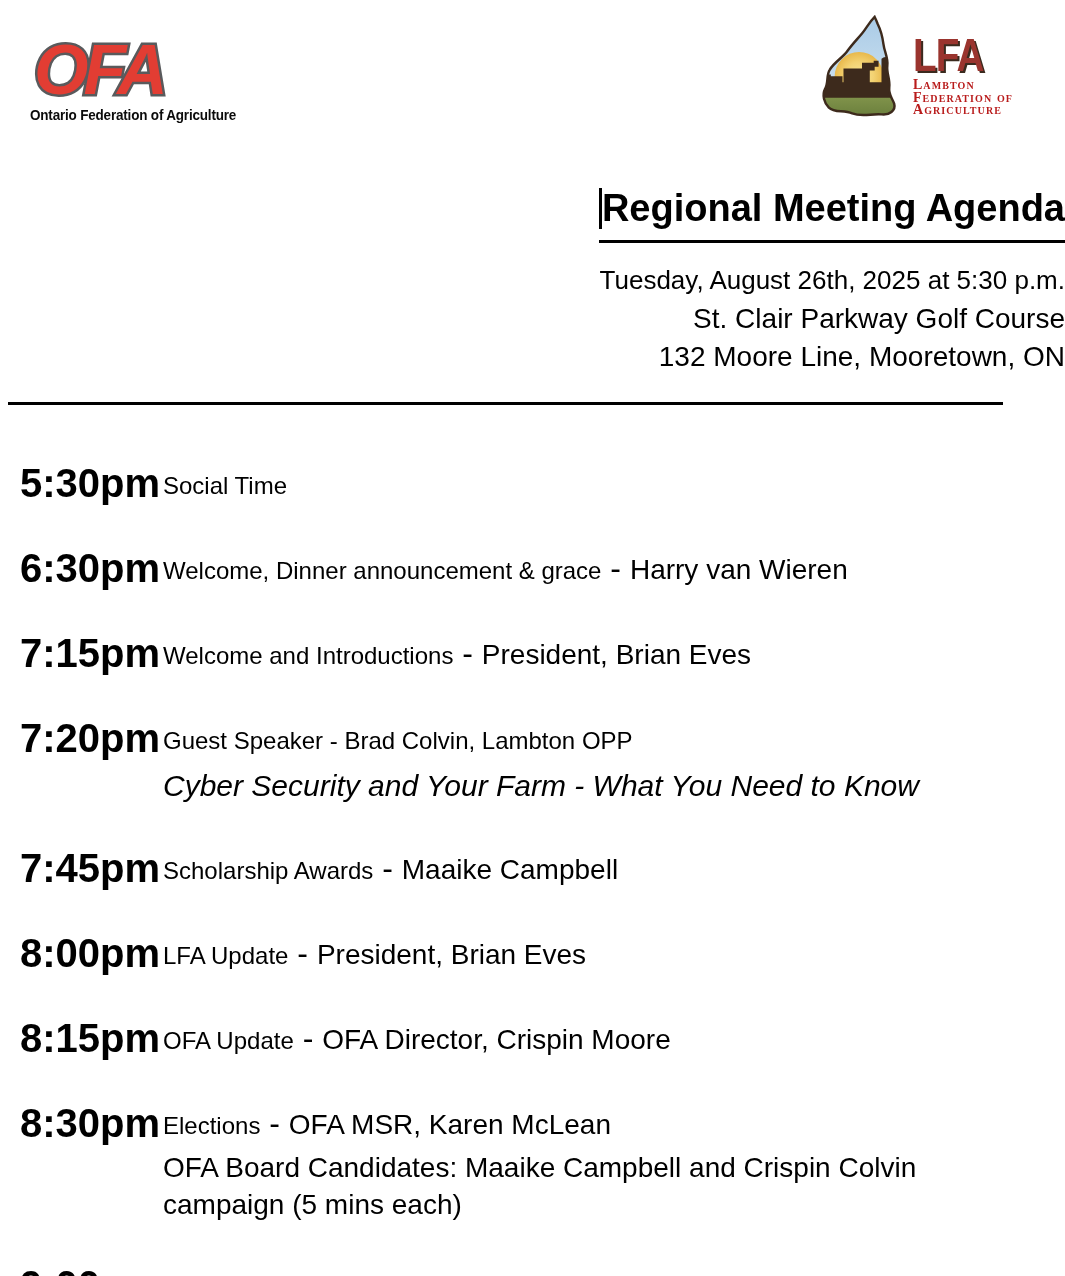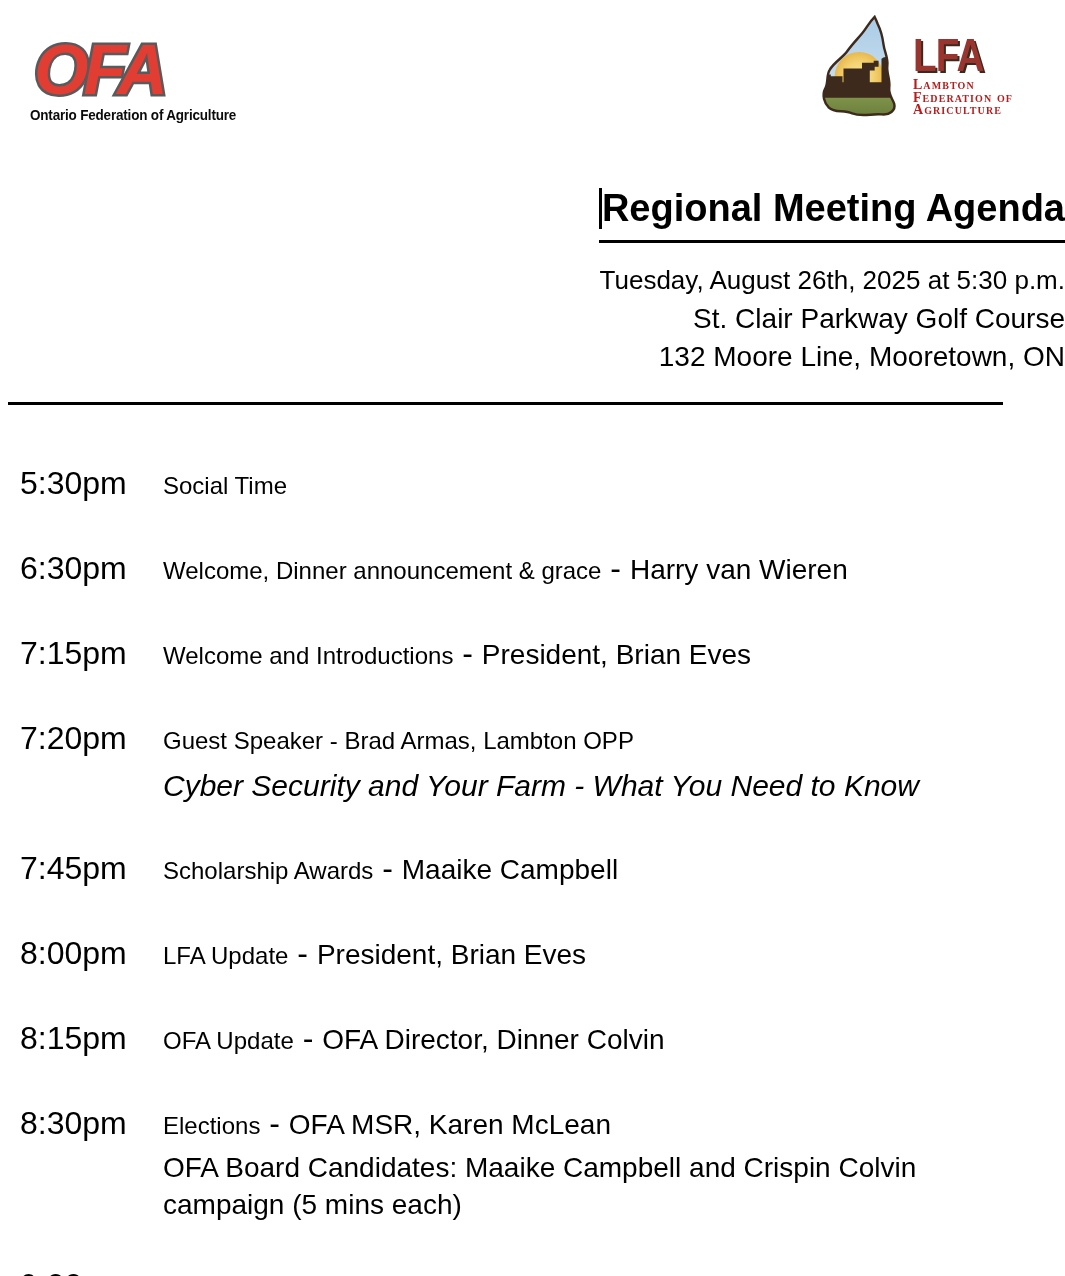--- a/index.html
+++ b/index.html
@@ -52,21 +52,21 @@
   .doc-title { font-size: 38px; font-weight: bold; letter-spacing: 0px; }
   .date-line { font-size: 26px; margin-top: 17px; line-height: 40px; }
   .venue-line { font-size: 28px; line-height: 38px; }
 
   
   .divider { height: 3px; background: #000; margin: 26px 62px 0 8px; }
 
   
   .agenda { margin-top: 58px; padding-left: 20px; }
   .agenda-row { display: flex; margin-bottom: 42px; }
-  .agenda-time { width: 143px; flex-shrink: 0; font-size: 32px; line-height: 40px; }
+  .agenda-time { width: 143px; flex-shrink: 0; font-size: 40px; line-height: 40px; font-weight: bold; }
   .agenda-content { flex: 1; }
   .agenda-main { font-size: 32px; line-height: 40px; }
   .agenda-primary { font-size: 24px; }
   .agenda-separator { font-size: 32px; }
   .agenda-secondary { font-size: 28px; }
   .agenda-subline-italic { font-style: italic; font-size: 30px; line-height: 40px; margin-top: 5px; }
   .agenda-sublines { margin-top: 3px; }
   .agenda-subline { font-size: 28px; line-height: 37px; }
 </style>
 </head>
@@ -173,21 +173,21 @@
     <div class="agenda-time">7:15pm</div>
     <div class="agenda-content">
       <div class="agenda-main"><span class="agenda-primary">Welcome and Introductions</span><span class="agenda-separator"> - </span><span class="agenda-secondary">President, Brian Eves</span></div>
 
     </div>
   </div>
 
   <div class="agenda-row">
     <div class="agenda-time">7:20pm</div>
     <div class="agenda-content">
-      <div class="agenda-main"><span class="agenda-primary">Guest Speaker - Brad Armas, Lambton OPP</span></div>
+      <div class="agenda-main"><span class="agenda-primary">Guest Speaker - Brad Colvin, Lambton OPP</span></div>
       <div class="agenda-subline-italic">Cyber Security and Your Farm - What You Need to Know</div>
 
     </div>
   </div>
 
   <div class="agenda-row">
     <div class="agenda-time">7:45pm</div>
     <div class="agenda-content">
       <div class="agenda-main"><span class="agenda-primary">Scholarship Awards</span><span class="agenda-separator"> - </span><span class="agenda-secondary">Maaike Campbell</span></div>
 
@@ -198,21 +198,21 @@
     <div class="agenda-time">8:00pm</div>
     <div class="agenda-content">
       <div class="agenda-main"><span class="agenda-primary">LFA Update</span><span class="agenda-separator"> - </span><span class="agenda-secondary">President, Brian Eves</span></div>
 
     </div>
   </div>
 
   <div class="agenda-row">
     <div class="agenda-time">8:15pm</div>
     <div class="agenda-content">
-      <div class="agenda-main"><span class="agenda-primary">OFA Update</span><span class="agenda-separator"> - </span><span class="agenda-secondary">OFA Director, Dinner Colvin</span></div>
+      <div class="agenda-main"><span class="agenda-primary">OFA Update</span><span class="agenda-separator"> - </span><span class="agenda-secondary">OFA Director, Crispin Moore</span></div>
 
     </div>
   </div>
 
   <div class="agenda-row">
     <div class="agenda-time">8:30pm</div>
     <div class="agenda-content">
       <div class="agenda-main"><span class="agenda-primary">Elections</span><span class="agenda-separator"> - </span><span class="agenda-secondary">OFA MSR, Karen McLean</span></div>
 
       <div class="agenda-sublines">

